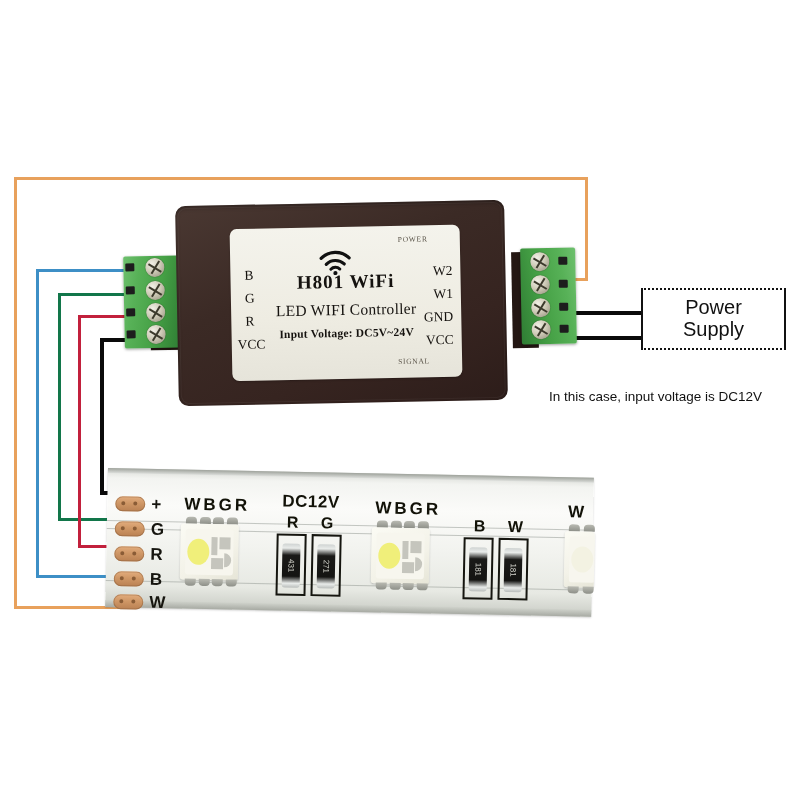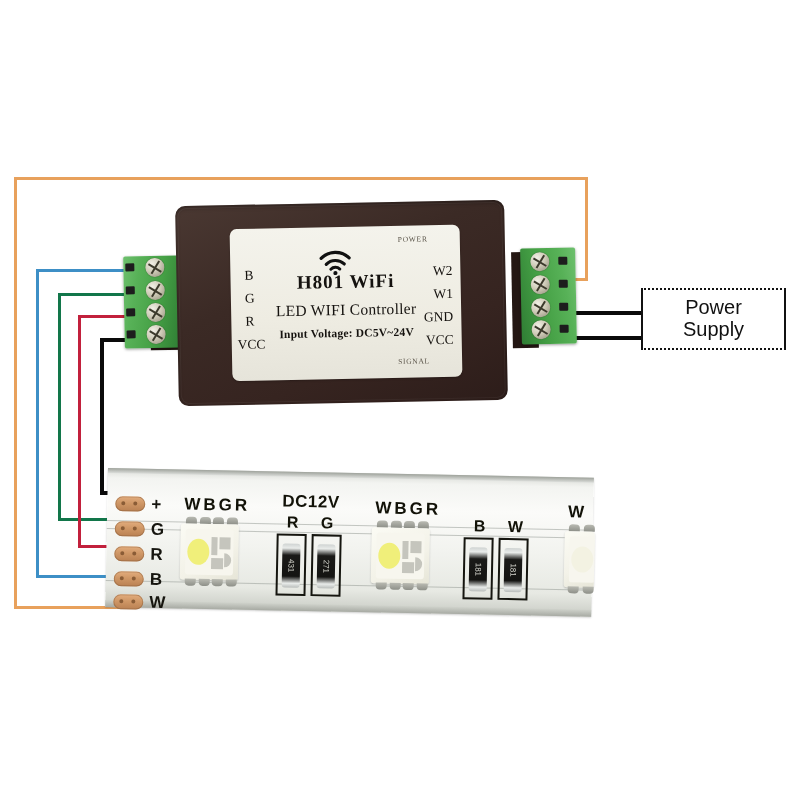--- a/index.html
+++ b/index.html
@@ -221,20 +221,21 @@
       <span class="lbl pin-r pr3">GND</span>
       <span class="lbl pin-r pr4">VCC</span>
     </div>
   </div>
 
   <div class="psu">
     <div>Power</div>
     <div>Supply</div>
   </div>
 
+  <div class="caption">In this case, input voltage is DC12V</div>
 
   <div class="strip-wrap">
     <div class="strip">
       <div class="strip-top"></div>
       <div class="strip-bot"></div>
       <div class="strip-line" style="top:52px;"></div>
       <div class="strip-line" style="top:60px;"></div>
       <div class="strip-line" style="top:112px;"></div>
 
       <div class="pad" style="left:8px;top:28px;">

